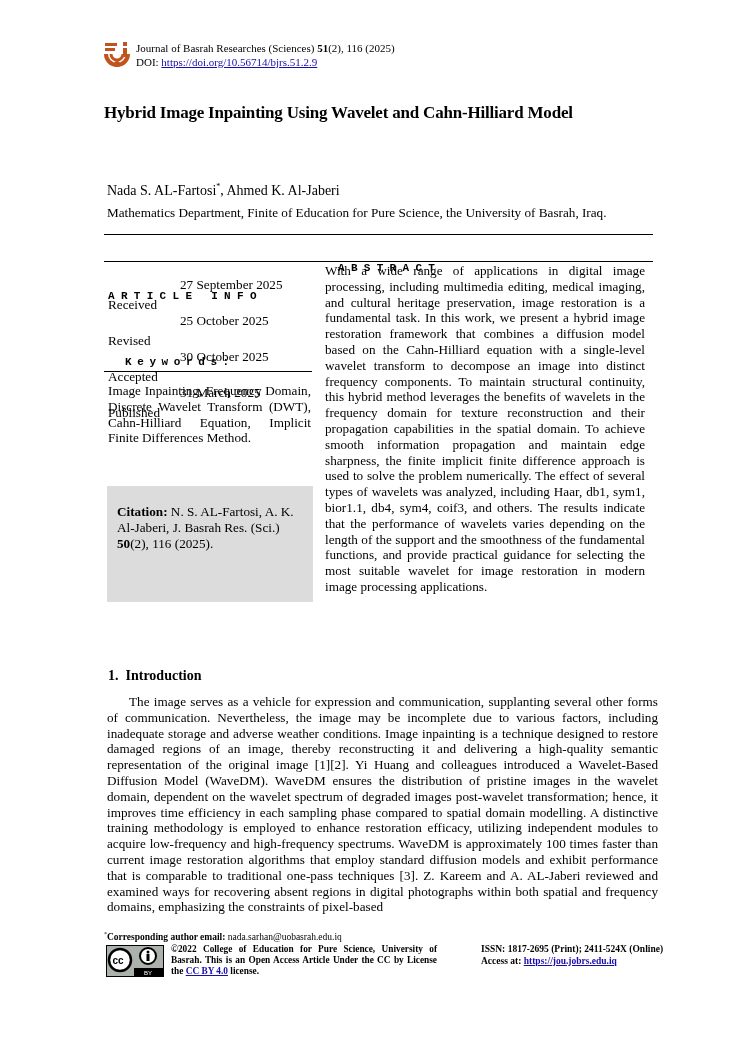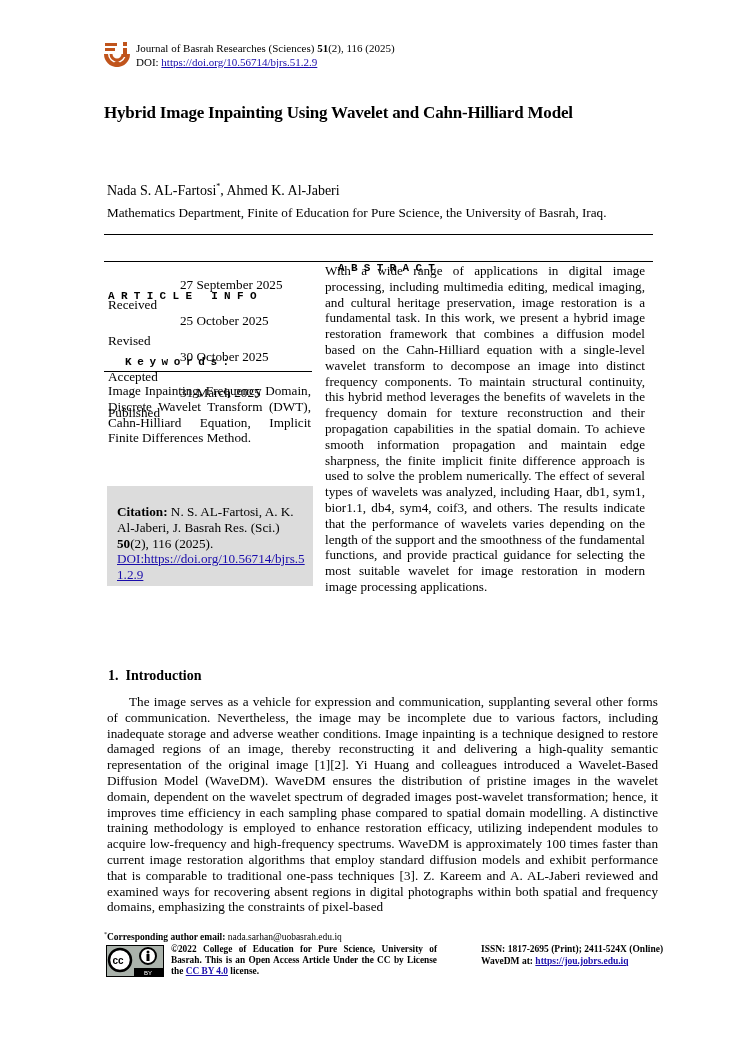--- a/index.html
+++ b/index.html
@@ -27,21 +27,21 @@
   .abs-label { left:338px; top:242px;margin-top:20px; }
 
   .dates { left:108px; top:277px; font-size:13.2px; line-height:16px; }
   .dates .row { display:flex; }
   .dates .k { width:72px;margin-top:20px; }
 
   .kw-label { left:125px; top:356px; font-size:11px; letter-spacing:5.6px; }
   .kw-text { left:108px; top:383px; width:203px; font-size:13.2px;
              line-height:15.8px; text-align:justify; }
 
-  .cite-box { left:107px; top:486px; width:206px; height:100px;
+  .cite-box { left:107px; top:486px; width:206px; height:116px;
               background:#dcdcdc; }
   .cite-text { position:absolute; left:10px; top:18px; width:190px;
                font-size:13.2px; line-height:15.8px; }
 
   .abstract { left:325px; top:263px; width:320px; font-size:13.2px;
               line-height:15.8px; text-align:justify; }
 
   .sec-head { left:108px; top:668px; font-size:14px; font-weight:bold; }
   .intro { left:107px; top:694px; width:551px; font-size:13.2px;
            line-height:15.8px; text-align:justify; text-indent:22px; }
@@ -106,21 +106,20 @@
       <span>31 March 2025</span>
     </div>
 </div>
 
 <div class="abs spaced kw-label">Keywords:</div>
 <div class="abs kw-text">Image Inpainting, Frequency Domain, Discrete Wavelet Transform (DWT), Cahn-Hilliard Equation, Implicit Finite Differences Method.</div>
 
 <div class="abs cite-box">
   <div class="cite-text">
     <b>Citation:</b><span> N. S. AL-Fartosi, A. K. Al-Jaberi, J. Basrah Res. (Sci.) </span><b>50</b><span>(2), 116 (2025).</span>
-    <a style="word-break:break-all; display:block;">DOI:https://doi.org/10.56714/bjrs.51.2.9</a>
   </div>
 </div>
 
 <div class="abs abstract">With a wide range of applications in digital image processing, including multimedia editing, medical imaging, and cultural heritage preservation, image restoration is a fundamental task. In this work, we present a hybrid image restoration framework that combines a diffusion model based on the Cahn-Hilliard equation with a single-level wavelet transform to decompose an image into distinct frequency components. To maintain structural continuity, this hybrid method leverages the benefits of wavelets in the frequency domain for texture reconstruction and their propagation capabilities in the spatial domain. To achieve smooth information propagation and maintain edge sharpness, the finite implicit finite difference approach is used to solve the problem numerically. The effect of several types of wavelets was analyzed, including Haar, db1, sym1, bior1.1, db4, sym4, coif3, and others. The results indicate that the performance of wavelets varies depending on the length of the support and the smoothness of the fundamental functions, and provide practical guidance for selecting the most suitable wavelet for image restoration in modern image processing applications.</div>
 
 <div class="abs sec-head" style="white-space:pre;">1.  Introduction</div>
 <div class="abs intro">The image serves as a vehicle for expression and communication, supplanting several other forms of communication. Nevertheless, the image may be incomplete due to various factors, including inadequate storage and adverse weather conditions. Image inpainting is a technique designed to restore damaged regions of an image, thereby reconstructing it and delivering a high-quality semantic representation of the original image [1][2]. Yi Huang and colleagues introduced a Wavelet-Based Diffusion Model (WaveDM). WaveDM ensures the distribution of pristine images in the wavelet domain, dependent on the wavelet spectrum of degraded images post-wavelet transformation; hence, it improves time efficiency in each sampling phase compared to spatial domain modelling. A distinctive training methodology is employed to enhance restoration efficacy, utilizing independent modules to acquire low-frequency and high-frequency spectrums. WaveDM is approximately 100 times faster than current image restoration algorithms that employ standard diffusion models and exhibit performance that is comparable to traditional one-pass techniques [3]. Z. Kareem and A. AL-Jaberi reviewed and examined ways for recovering absent regions in digital photographs within both spatial and frequency domains, emphasizing the constraints of pixel-based</div>
 
 <div class="abs corr">
   <sup style="font-size:6px;">*</sup><b>Corresponding author email:</b><span> nada.sarhan@uobasrah.edu.iq</span>
@@ -134,14 +133,14 @@
   <text x="6.5" y="19" font-size="10" font-weight="bold" font-family="Liberation Sans, sans-serif">cc</text>
   <circle cx="42" cy="11" r="8" fill="#fff" stroke="#000" stroke-width="2"></circle>
   <circle cx="42" cy="7" r="1.5" fill="#000"></circle>
   <rect x="40.5" y="9" width="3" height="7" fill="#000"></rect>
 </svg>
 <div class="abs license">
   <span>©2022 College of Education for Pure Science, University of Basrah. This is an Open Access Article Under the CC by License the </span><a>CC BY 4.0</a><span> license.</span>
 </div>
 <div class="abs issn">
   <div>ISSN: 1817-2695 (Print); 2411-524X (Online)</div>
-  <div><span>WaveDM at: </span><a>https://jou.jobrs.edu.iq</a></div>
+  <div><span>Access at: </span><a>https://jou.jobrs.edu.iq</a></div>
 </div>
 
 </body></html>

